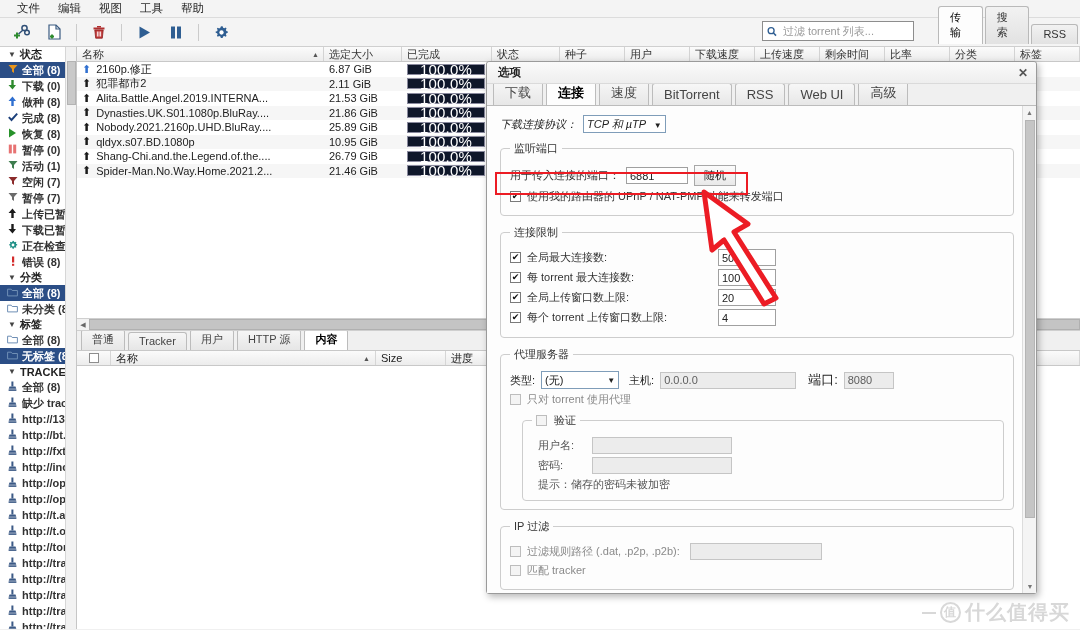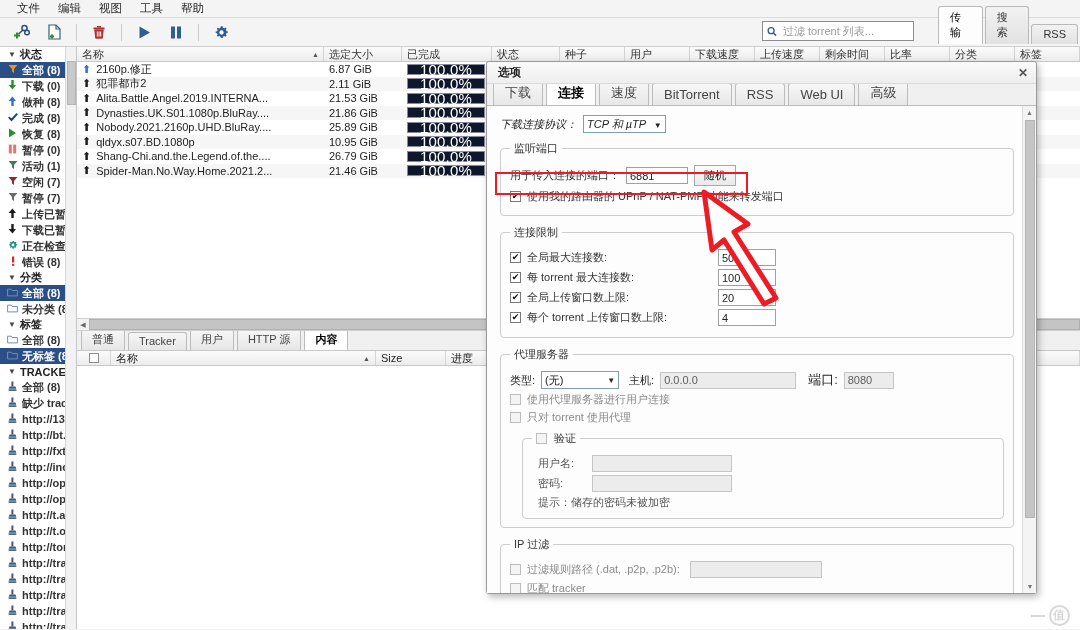--- a/index.html
+++ b/index.html
@@ -791,24 +791,20 @@
             <span>(无)</span>
             <span style="font-size:8px;">▼</span>
           </span>
           <span style="font-size:11px;margin-left:4px;">主机:</span>
           <input class="txt ro" style="width: 136px;" value="0.0.0.0">
           <span style="font-size:13px;margin-left:6px;">端口:</span>
           <input class="txt ro" style="width: 50px;" value="8080">
         </div>
         <div class="ckrow">
           <span class="ck dim"></span>
-          <span class="lbl-dim">使用代理服务器进行用户连接</span>
-        </div>
-        <div class="ckrow">
-          <span class="ck dim"></span>
           <span class="lbl-dim">只对 torrent 使用代理</span>
         </div>
 
         <fieldset class="grp" style="margin:6px 0 0 12px;">
           <legend>
             <span class="ck dim" style="vertical-align:-2px;margin-right:4px;"></span>
             <span>验证</span>
           </legend>
           <div class="limrow">
             <span style="width:48px;font-size:11px;margin-left:6px;color:#555;">用户名:</span>
@@ -847,13 +843,14 @@
 </div>
 
 <div id="redbox"></div>
 <svg id="arrowsvg" width="130" height="130" viewBox="0 0 130 130">
   <path d="M14 12 L58 44 L44 52 L86 118 L74 124 L34 60 L22 70 Z" fill="#ffffff" stroke="#ec1c24" stroke-width="5" stroke-linejoin="round"></path>
 </svg>
 
 <div id="wm">
   <span class="dash"></span>
   <span class="zcircle">值</span>
+  <span>什么值得买</span>
 </div>
 
 </body></html>

